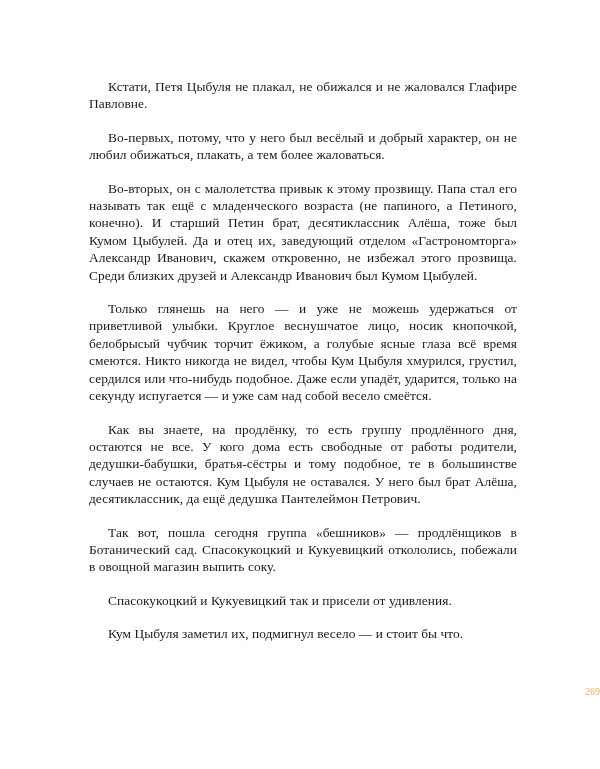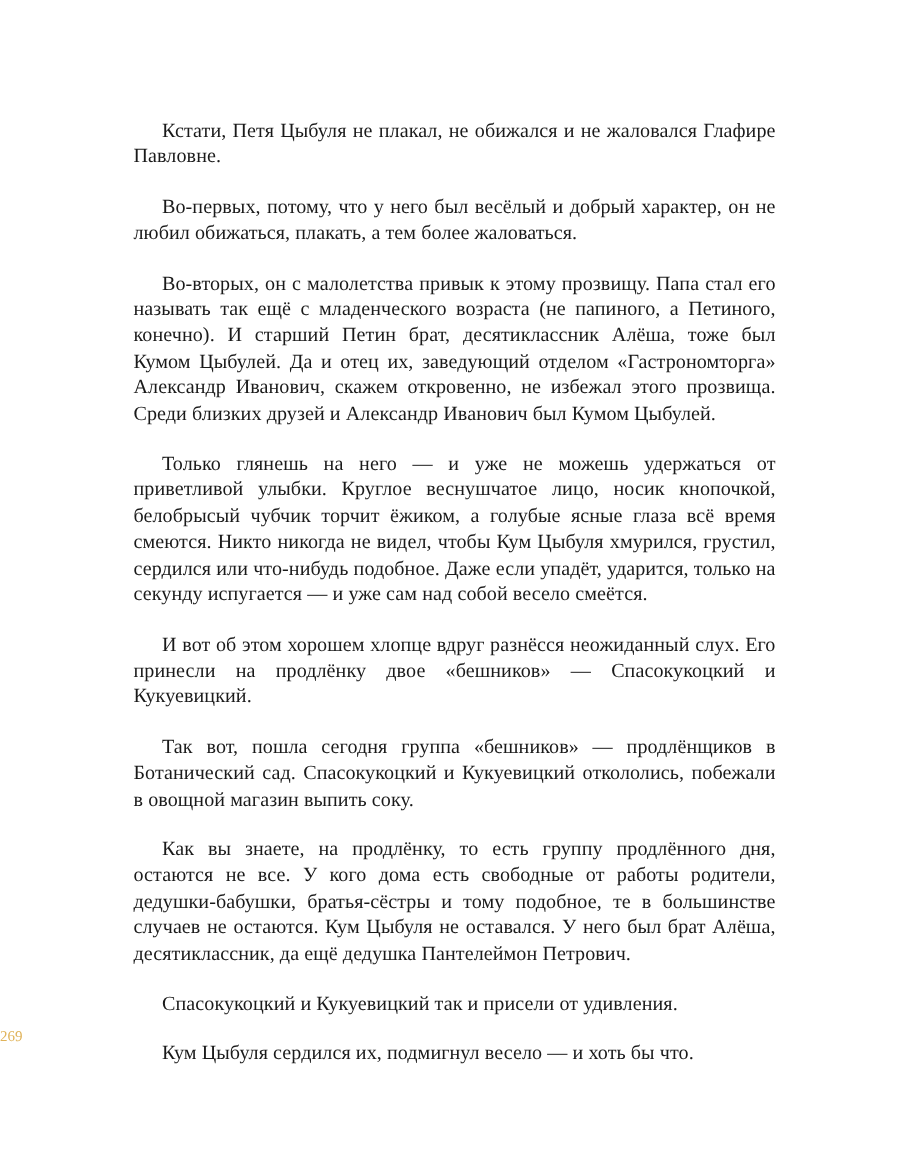--- a/index.html
+++ b/index.html
@@ -13,34 +13,33 @@
     line-height: 17.4px;
     color: #1a1a1a;
     text-align: justify;
     letter-spacing: 0.05px;
   }
   .para { margin: 16px; text-indent: 19px; hyphens: manual; }
   .page-number {
     position: absolute;
     left: 0; width: 600px;
     top: 686px;
-    text-align: left;
+    text-align: right;
     font-family: "Liberation Serif", serif;
     font-size: 10px;
     color: #e0b35a;
   }
 </style>
 </head>
 <body>
 
 <div class="page">
   <p class="para">Кстати, Петя Цыбуля не плакал, не обижался и не жаловался Глафире Павловне.</p>
   <p class="para">Во-первых, потому, что у него был весёлый и добрый характер, он не любил обижаться, плакать, а тем более жаловаться.</p>
   <p class="para">Во-вторых, он с малолетства привык к этому прозвищу. Папа стал его называть так ещё с младенческого возраста (не папиного, а Петиного, конечно). И старший Петин брат, десятиклассник Алёша, тоже был Кумом Цыбулей. Да и отец их, заведующий отделом «Гастрономторга» Александр Иванович, скажем откровенно, не избежал этого прозвища. Среди близких друзей и Александр Иванович был Кумом Цыбулей.</p>
   <p class="para">Только глянешь на него — и уже не можешь удержаться от приветливой улыбки. Круглое веснушчатое лицо, носик кнопочкой, белобрысый чубчик торчит ёжиком, а голубые ясные глаза всё время смеются. Никто никогда не видел, чтобы Кум Цыбуля хмурился, грустил, сердился или что-нибудь подобное. Даже если упадёт, ударится, только на секунду испугается — и уже сам над собой весело смеётся.</p>
-  <p class="para">И вот об этом хорошем хлопце вдруг разнёсся неожиданный слух. Его принесли на продлёнку двое «бешников» — Спасокукоцкий и Кукуевицкий.</p>
+  <p class="para">Как вы знаете, на продлёнку, то есть группу продлённого дня, остаются не все. У кого дома есть свободные от работы родители, дедушки-бабушки, братья-сёстры и тому подобное, те в большинстве случаев не остаются. Кум Цыбуля не оставался. У него был брат Алёша, десятиклассник, да ещё дедушка Пантелеймон Петрович.</p>
   <p class="para">Так вот, пошла сегодня группа «бешников» — продлёнщиков в Ботанический сад. Спасокукоцкий и Кукуевицкий откололись, побежали в овощной магазин выпить соку.</p>
-  <p class="para">Как вы знаете, на продлёнку, то есть группу продлённого дня, остаются не все. У кого дома есть свободные от работы родители, дедушки-бабушки, братья-сёстры и тому подобное, те в большинстве случаев не остаются. Кум Цыбуля не оставался. У него был брат Алёша, десятиклассник, да ещё дедушка Пантелеймон Петрович.</p>
   <p class="para">Спасокукоцкий и Кукуевицкий так и присели от удивления.</p>
-  <p class="para">Кум Цыбуля сердился их, подмигнул весело — и хоть бы что.</p>
+  <p class="para">Кум Цыбуля заметил их, подмигнул весело — и стоит бы что.</p>
 </div>
 
 <div class="page-number">269</div>
 
 </body></html>

